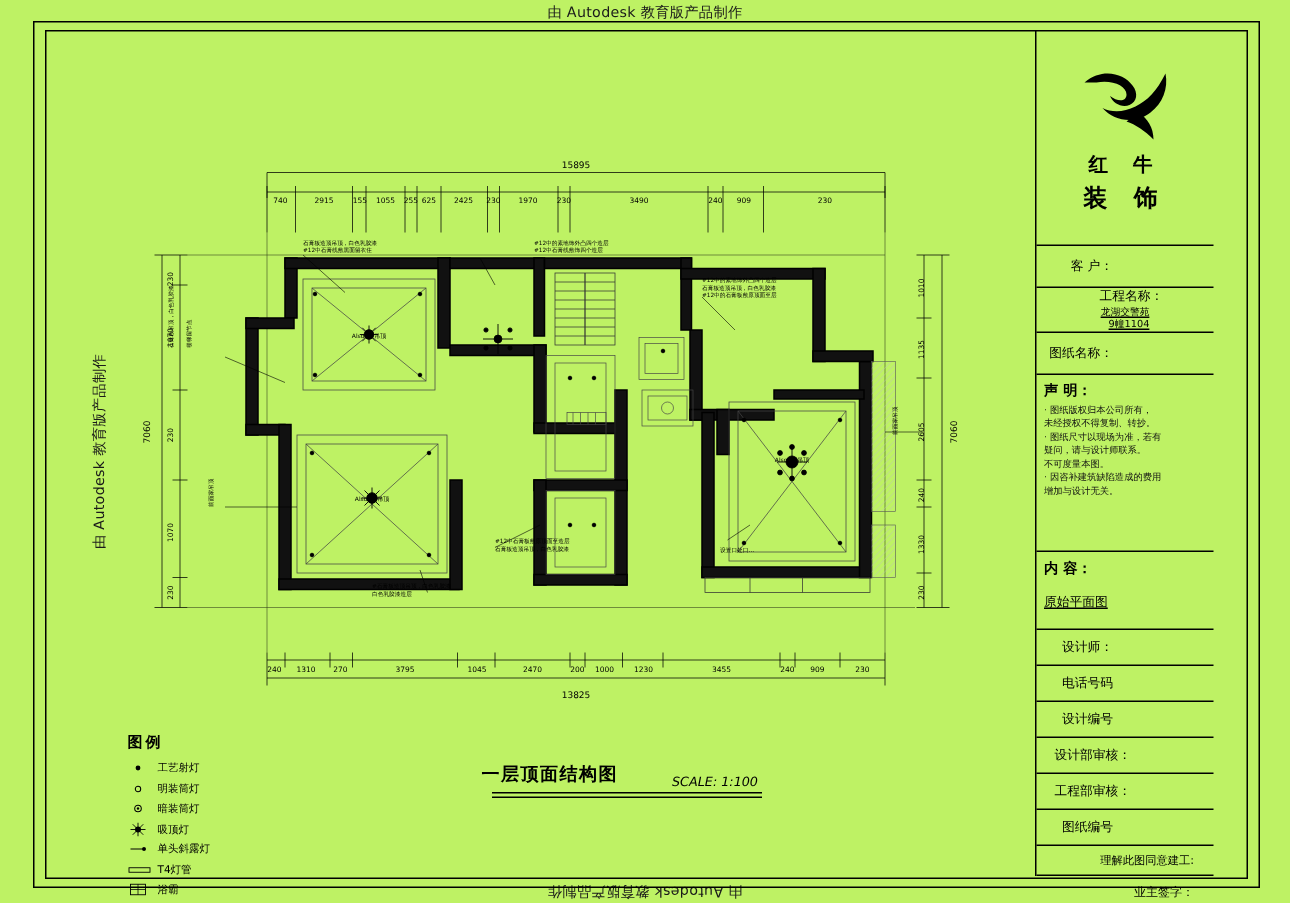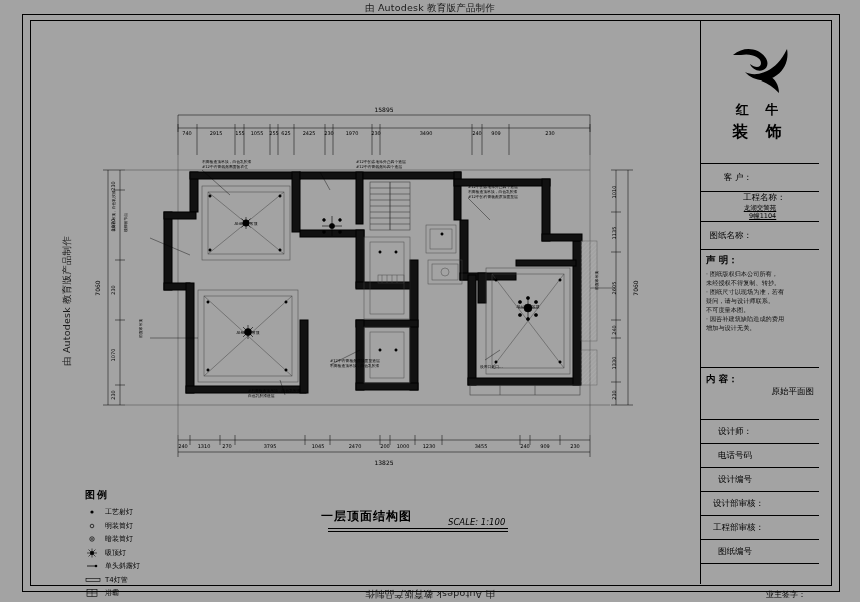--- a/index.html
+++ b/index.html
@@ -1,45 +1,45 @@
 <!DOCTYPE html>
 <html><head>
 <meta charset="utf-8">
 <style>
   html,body{margin:0;padding:0;background:#ffffff;}
   body{width:860px;height:602px;overflow:hidden;font-family:"DejaVu Sans","Liberation Sans",sans-serif;}
-  .page{position:relative;width:860px;height:602px;background:#a3a3a3;}
+  .page{position:relative;width:860px;height:602px;background:#bef264;}
 
   
   .wm{position:absolute;color:#1a1a1a;font-size:9.5px;letter-spacing:0.2px;white-space:nowrap;}
   .wm-top{top:2px;left:50%;transform:translateX(-50%);}
   .wm-bottom{bottom:2px;left:50%;transform:translateX(-50%) rotate(180deg);}
   .wm-left{left:2px;top:50%;transform:translateY(-50%) rotate(-90deg);transform-origin:center;}
 
   
   .frame-outer{position:absolute;left:22px;top:14px;width:816px;height:576px;border:1.2px solid #000;}
   .frame-inner{position:absolute;left:30px;top:20px;width:800px;height:564px;border:1px solid #000;}
 
   
-  .titleblock{position:absolute;right:30px;top:20px;width:130px;height:564px;border-left:1px solid #000;box-sizing:border-box;padding-left:25px;}
+  .titleblock{position:absolute;right:30px;top:20px;width:140px;height:564px;border-left:1px solid #000;box-sizing:border-box;padding-left:25px;}
   .tb-cell{position:absolute;left:0;width:118px;box-sizing:border-box;border-bottom:1px solid #000;}
   .logo-box{height:144px;top:0;display:flex;flex-direction:column;align-items:center;justify-content:center;}
   .logo-mark{width:70px;height:58px;position:relative;}
   .brand-cn{font-size:13px;letter-spacing:6px;font-weight:bold;margin-top:2px;color:#000;}
   .brand-cn2{font-size:16px;letter-spacing:6px;font-weight:bold;margin-top:3px;color:#000;}
 
   .row{position:absolute;left:0;width:118px;height:28px;border-bottom:1px solid #000;box-sizing:border-box;display:flex;align-items:center;text-align:right;}
   .row .lab{font-size:8.5px;padding-left:5px;width:46px;color:#000;}
   .row .val{font-size:6.5px;color:#000;line-height:1.25;text-decoration:underline;}
   .statement{position:absolute;left:0;width:118px;box-sizing:border-box;border-bottom:1px solid #000;padding:4px 5px 6px 5px;}
   .st-title{font-size:9.5px;font-weight:bold;margin-bottom:3px;}
   .st-line{font-size:6.2px;line-height:1.45;color:#111;}
   .content-box{position:absolute;left:0;width:118px;box-sizing:border-box;border-bottom:1px solid #000;padding:5px;}
   .ct-title{font-size:9.5px;font-weight:bold;}
-  .ct-val{font-size:8.5px;text-align:right;}
+  .ct-val{font-size:8.5px;text-align:left;margin-top:10px;text-decoration:underline;}
 
   svg{display:block;}
 
   .legend{position:absolute;left:55px;top:468px;width:140px;font-size:7px;}
   .legend-title{font-size:10px;font-weight:bold;margin-bottom:5px;letter-spacing:2px;}
   .legend-row{display:flex;align-items:center;margin-bottom:3.5px;}
   .legend-sym{width:16px;text-align:center;margin-right:4px;}
   .legend-lab{font-size:7px;color:#000;}
 
   .plan-title{position:absolute;left:291px;top:488px;font-size:12px;font-weight:bold;letter-spacing:1px;}
@@ -541,17 +541,20 @@
       <span class="val"></span>
     </div>
     <div class="row" style="top:496px;height:24px;">
       <span class="lab" style="width:58px;">工程部审核：</span>
       <span class="val"></span>
     </div>
     <div class="row" style="top:520px;height:24px;">
       <span class="lab">图纸编号</span>
       <span class="val"></span>
     </div>
+    <div class="row" style="top:544px;height:20px;border-bottom:1px solid #000;">
+      <span class="lab" style="width:100px;font-size:7.5px;">理解此图同意建工:</span>
+    </div>
     <div class="row" style="top:564px;height:20px;border-bottom:none;">
       <span class="lab" style="width:100px;font-size:8px;">业主签字：</span>
     </div>
   </div>
 </div>
 
 </body></html>

